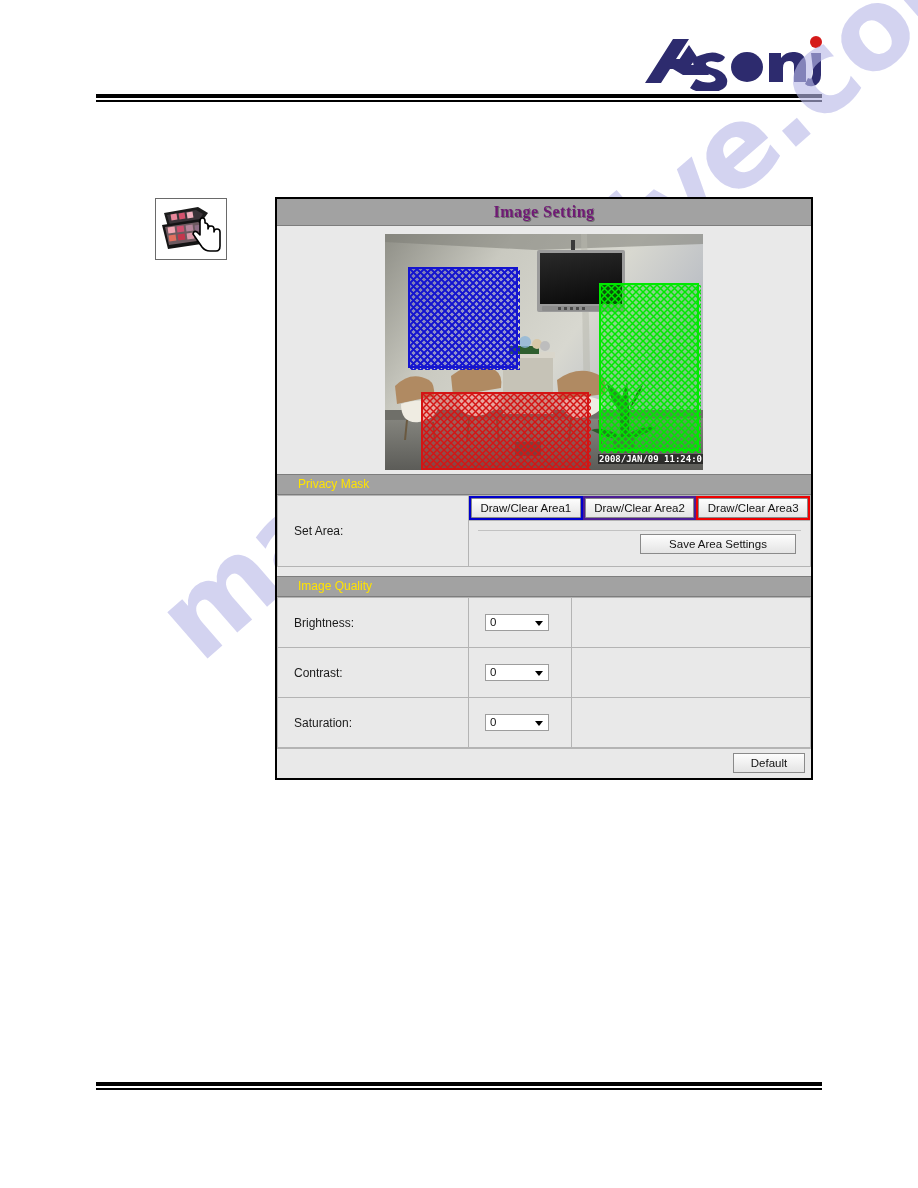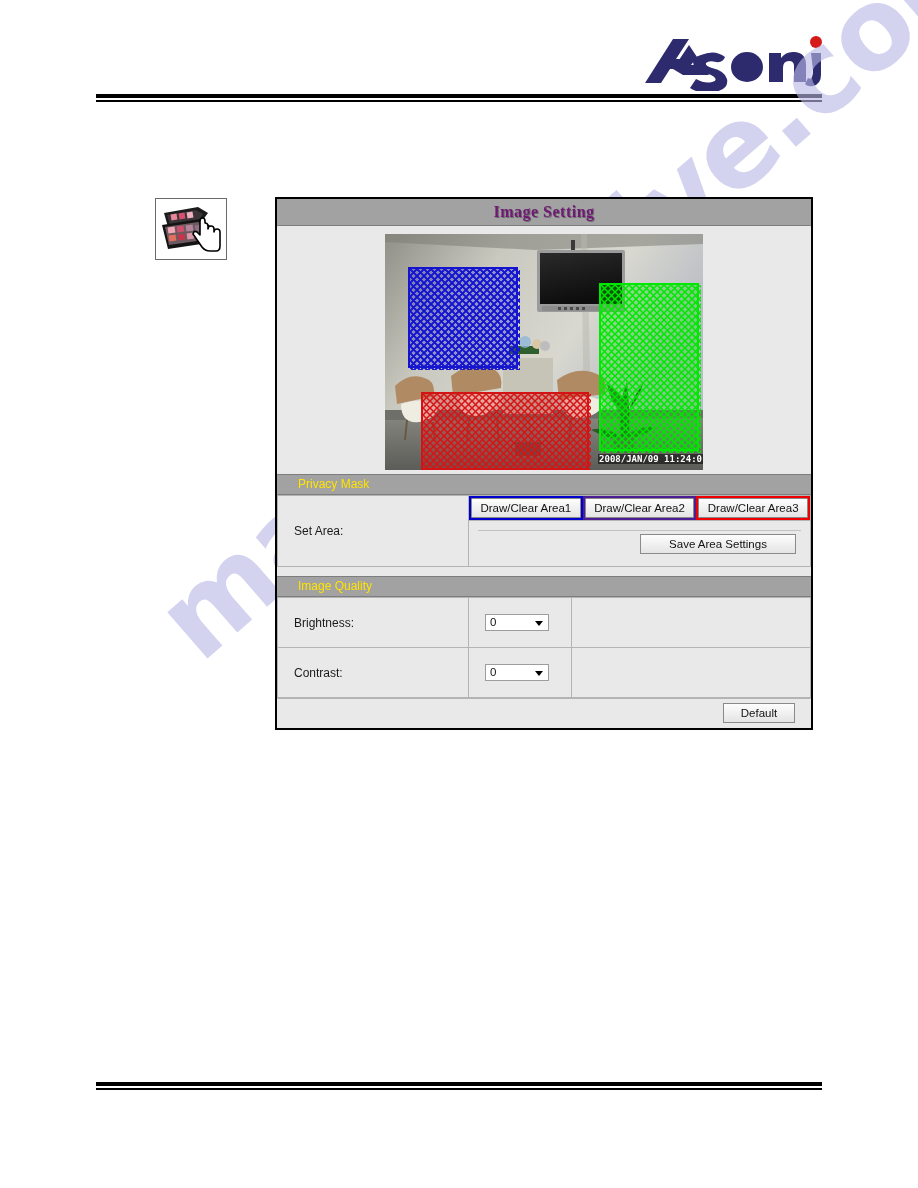--- a/index.html
+++ b/index.html
@@ -273,21 +273,21 @@
     border-left: 4px solid transparent;
     border-right: 4px solid transparent;
     border-top: 5px solid #000;
   }
 
   .default-row {
     display: flex;
     justify-content: flex-end;
     align-items: center;
     background: #e9e9e9;
-    padding: 4px 16px 5px 0;
+    padding: 4px 6px 5px 0;
     border-top: 1px solid #b4b4b4;
   }
   .btn-default {
     min-width: 52px;
     background: linear-gradient(#fdfdfd, #e4e4e4);
     border: 1px solid #8a8a8a;
     color: #111;
     font-size: 11.5px;
     padding: 3px 9px;
     text-align: center;
@@ -532,20 +532,30 @@
     <tr>
       <td class="q-label">Contrast:</td>
       <td class="q-value">
         <div class="select">
           <span>0</span>
           <span class="arrow"></span>
         </div>
       </td>
       <td class="q-rest"></td>
     </tr>
+    <tr>
+      <td class="q-label">Saturation:</td>
+      <td class="q-value">
+        <div class="select">
+          <span>0</span>
+          <span class="arrow"></span>
+        </div>
+      </td>
+      <td class="q-rest"></td>
+    </tr>
   </tbody>
     </table>
 
   <div class="default-row">
     <div class="btn-default">Default</div>
   </div>
 
 </div>
 
 <div class="rule-bottom">

